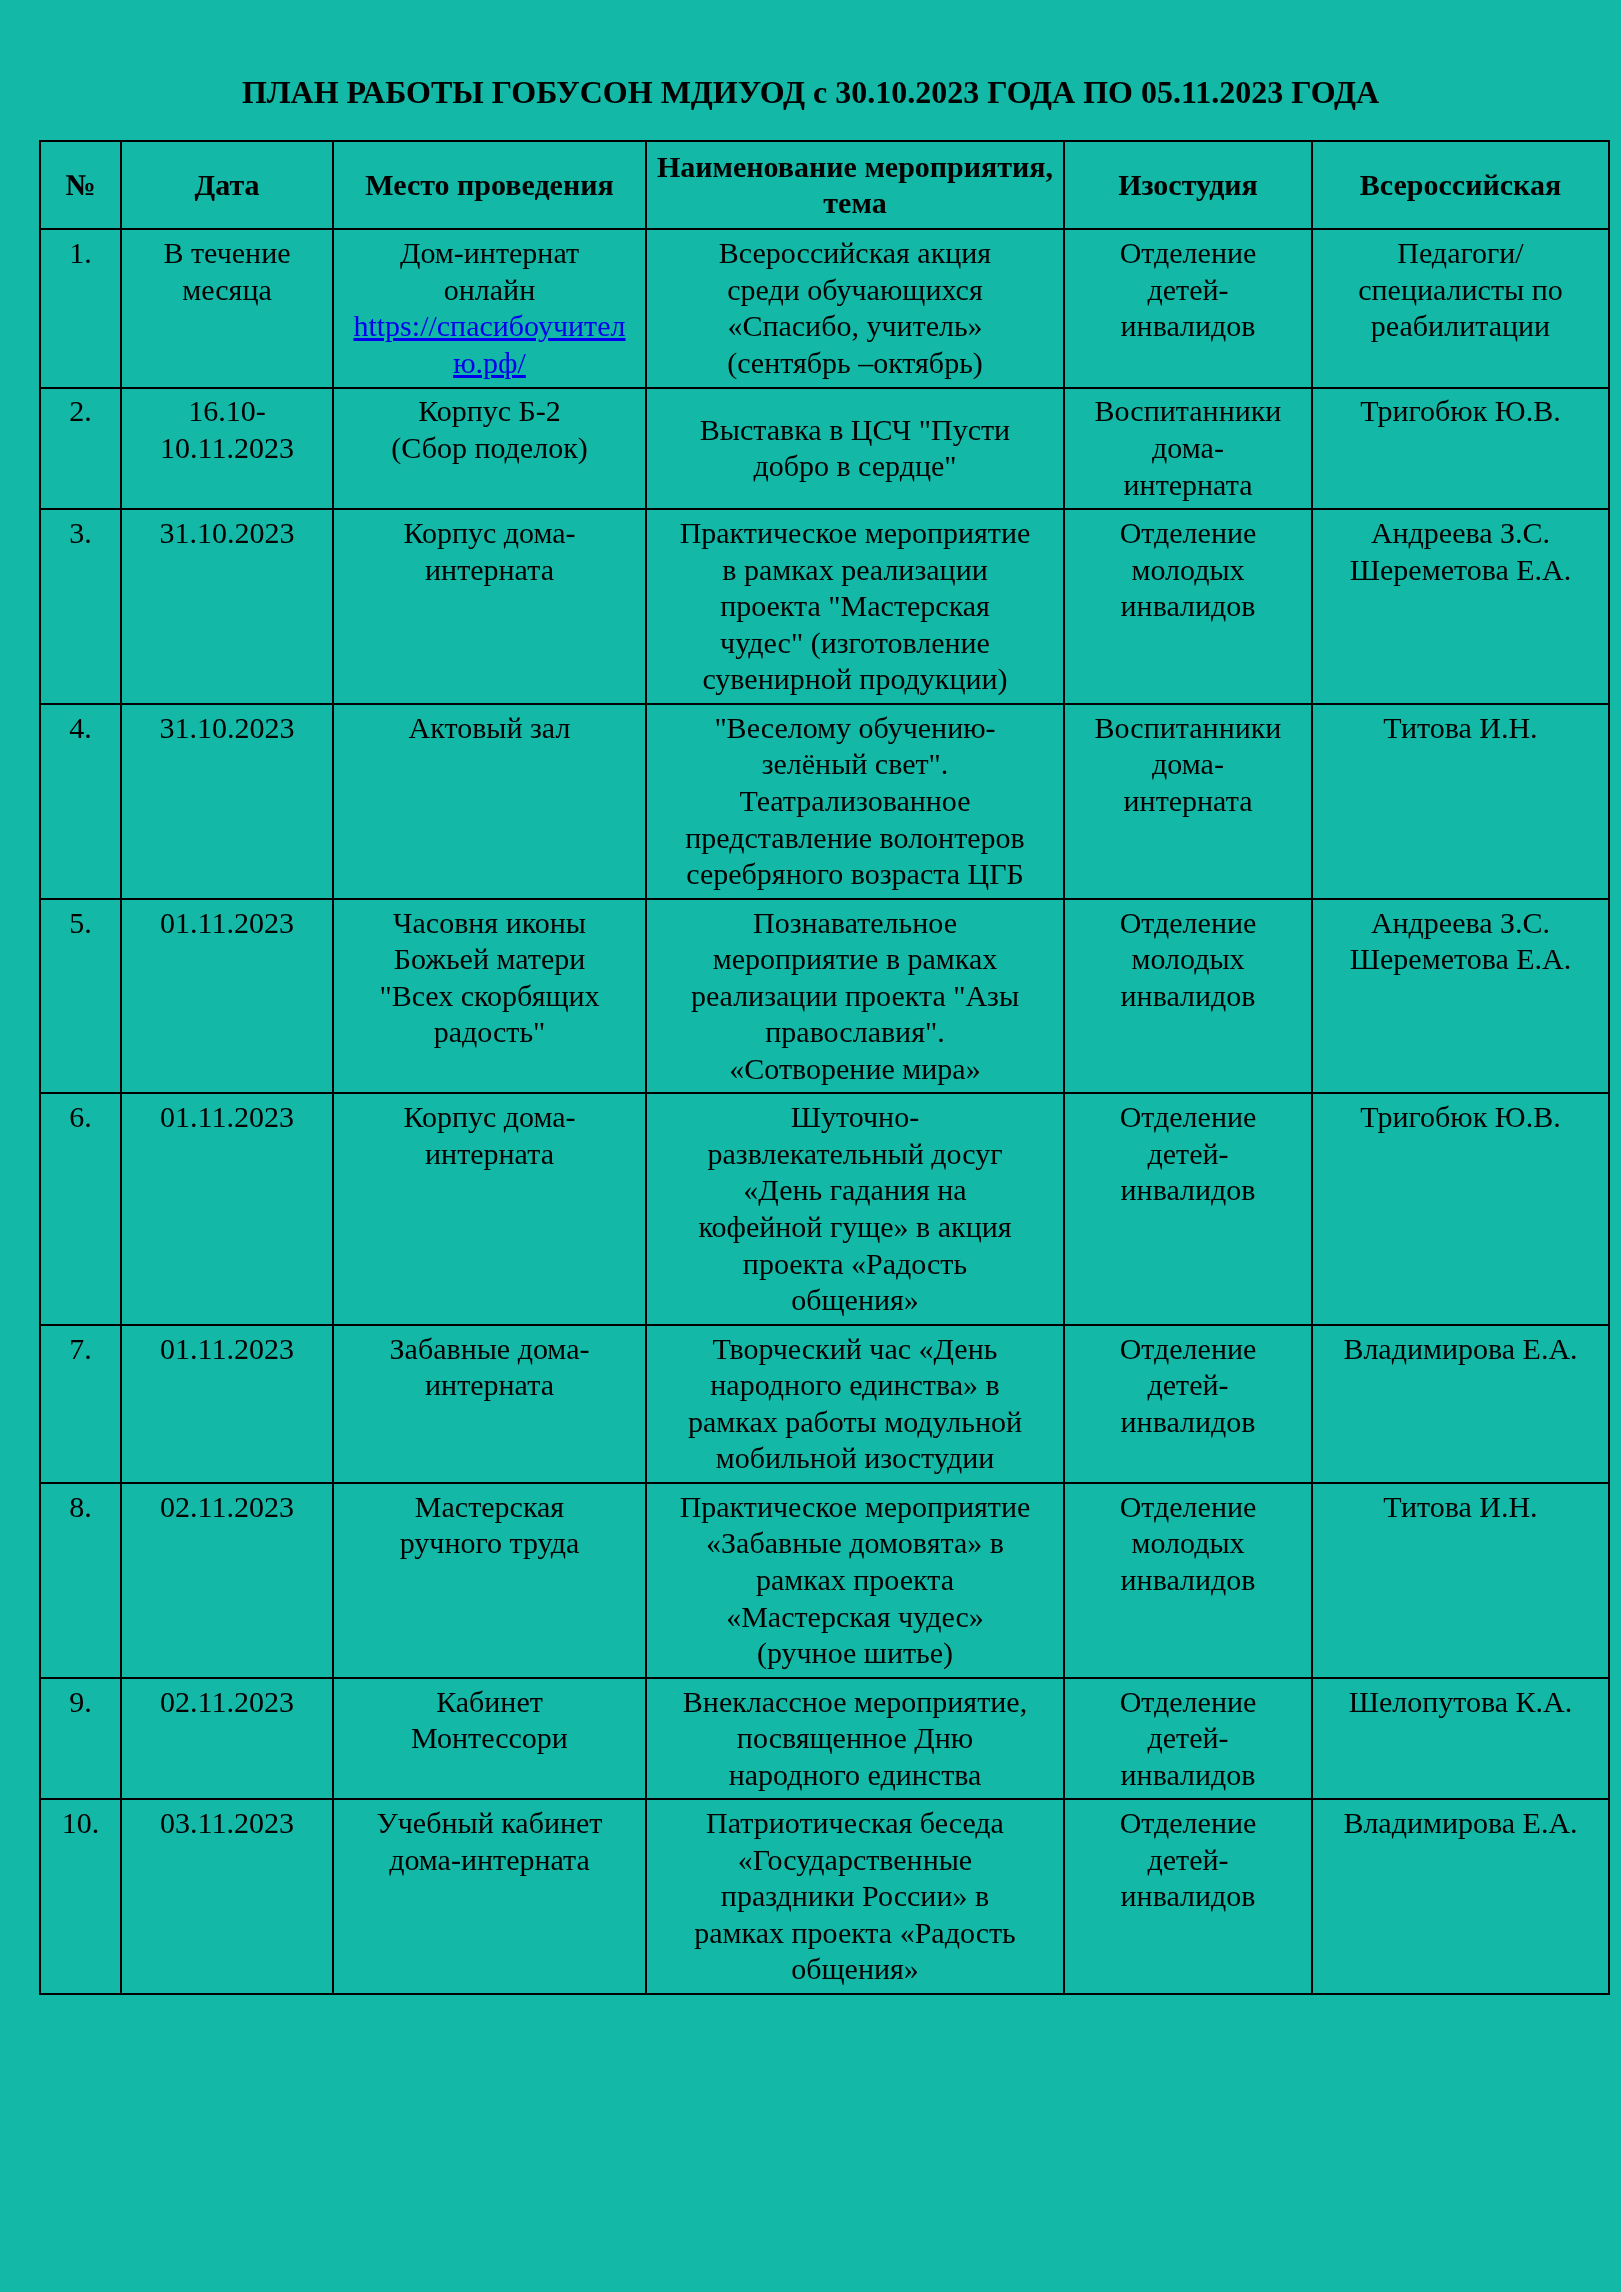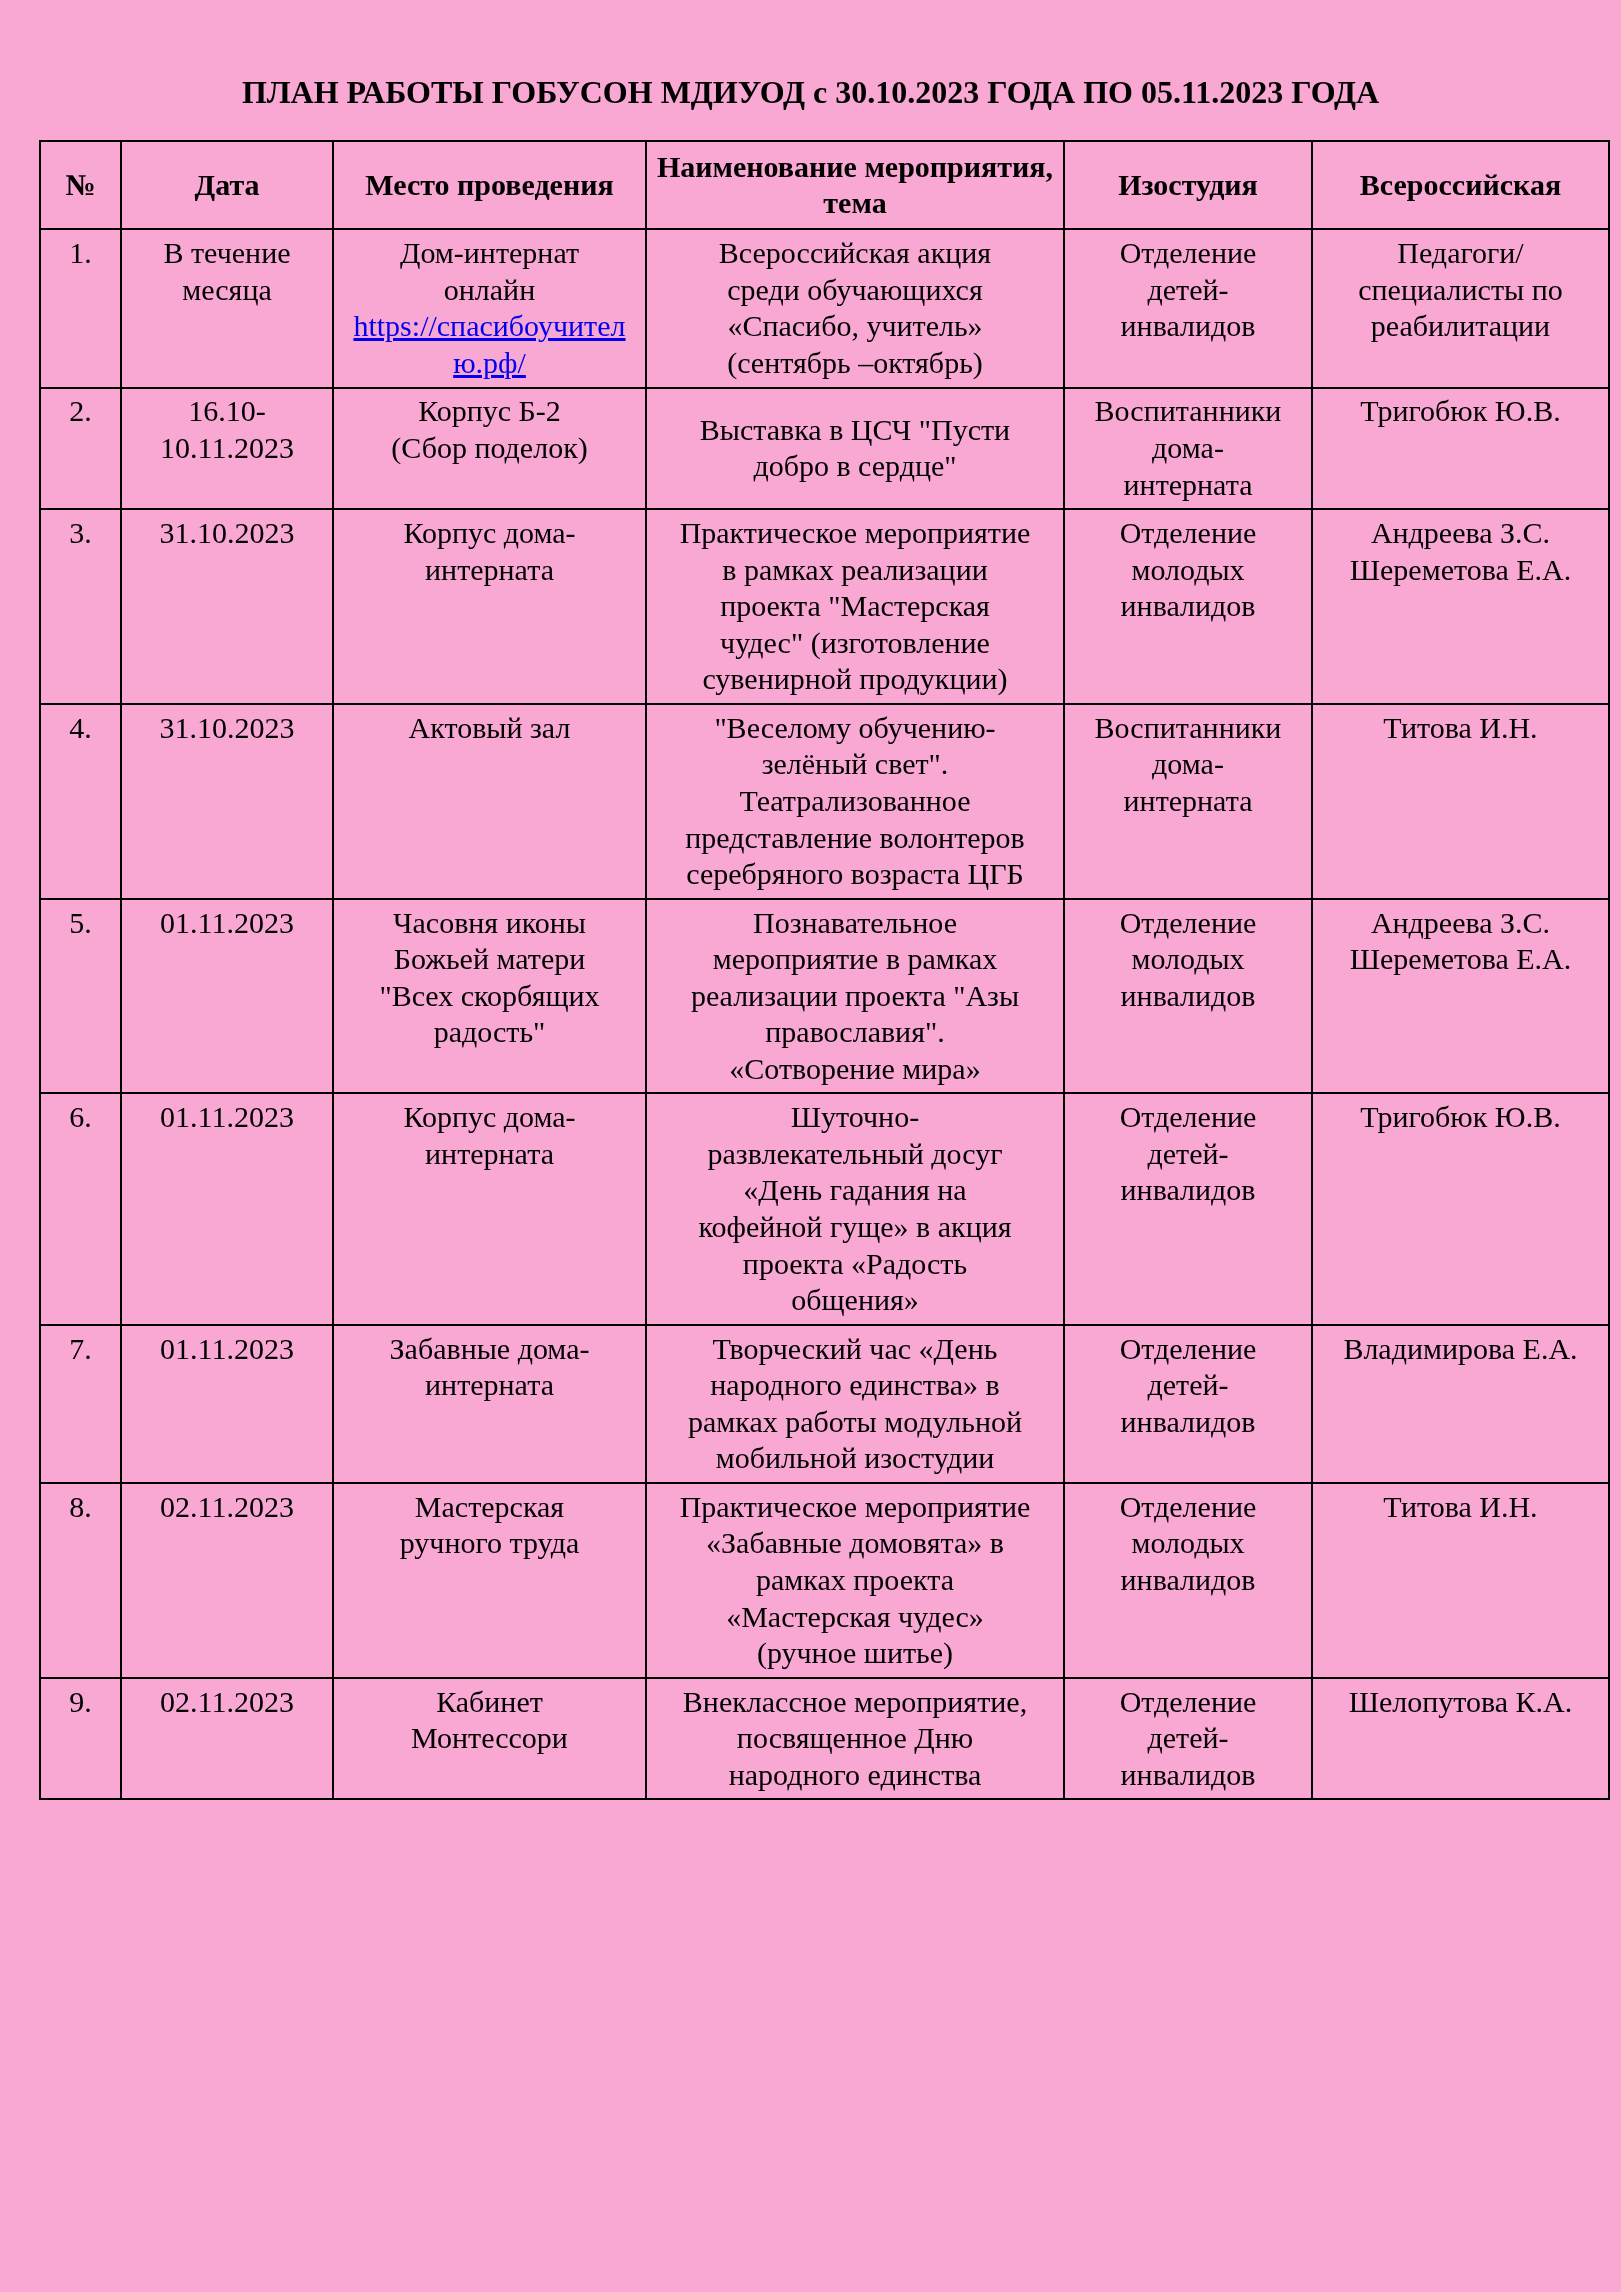--- a/index.html
+++ b/index.html
@@ -4,21 +4,21 @@
 <style>
   html, body {
     margin: 0;
     padding: 0;
     background: #ffffff;
   }
   .page {
     position: relative;
     width: 1621px;
     height: 2293px;
-    background: #f9a8d4;
+    background: #14b8a6;
     font-family: "Liberation Serif", "DejaVu Serif", serif;
     color: #000000;
     box-sizing: border-box;
     padding-top: 73px;
     overflow: hidden;
   }
   .doc-title {
     text-align: center;
     font-weight: bold;
     font-size: 32px;
@@ -222,17 +222,32 @@
           <td>Кабинет
 Монтессори</td>
           <td>Внеклассное мероприятие,
 посвященное Дню
 народного единства</td>
           <td>Отделение
 детей-
 инвалидов</td>
           <td>Шелопутова К.А.</td>
         </tr>
+        <tr>
+          <td>10.</td>
+          <td>03.11.2023</td>
+          <td>Учебный кабинет
+дома-интерната</td>
+          <td>Патриотическая беседа
+«Государственные
+праздники России» в
+рамках проекта «Радость
+общения»</td>
+          <td>Отделение
+детей-
+инвалидов</td>
+          <td>Владимирова Е.А.</td>
+        </tr>
       </tbody>
   </table>
 
 </div>
 
 
 </body></html>

